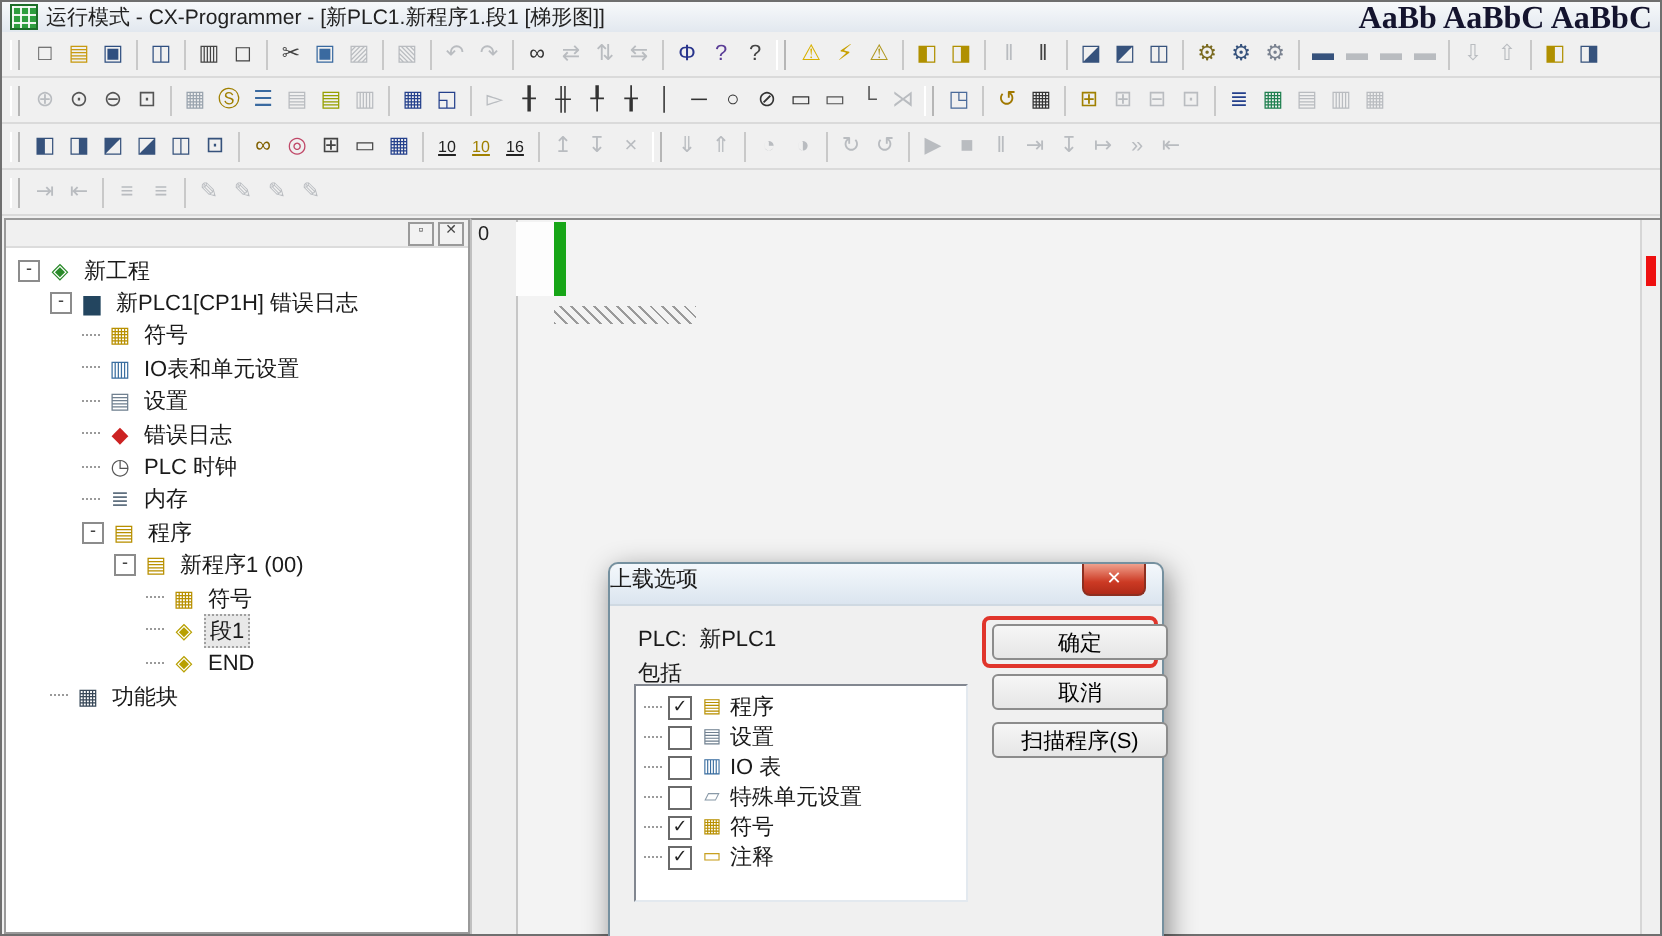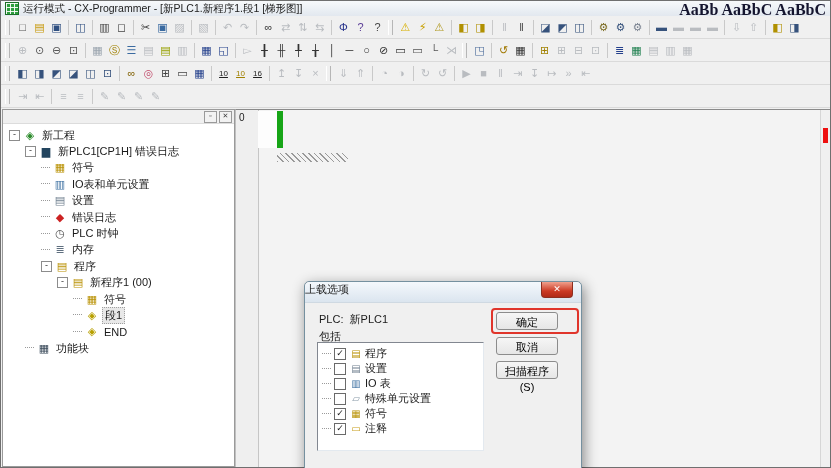--- a/index.html
+++ b/index.html
@@ -52,21 +52,21 @@
   .dlg-title{height:20px;background:linear-gradient(#f4f8fc,#dbe5ef);border-bottom:1px solid #cfd9e2;border-radius:5px 5px 0 0;
     display:flex;padding-left:0;font-size:11px;color:#1a1a1a;position:relative;}
   .dlg-close{position:absolute;right:8px;top:0;width:30px;height:15px;background:linear-gradient(#f0a08c,#cc3a24 60%,#b02a18);
     border:1px solid #8d2f20;border-top:none;border-radius:0 0 4px 4px;color:#fff;font-size:9px;line-height:14px;text-align:center;font-weight:bold;}
   .dlg-label{position:absolute;white-space:nowrap;}
   .listbox{position:absolute;left:12px;top:60px;width:167px;height:109px;background:#fff;
     border:1px solid;border-color:#828790 #e3e9ef #e3e9ef #828790;padding:3px 0 0 4px;box-sizing:border-box;}
   .inc-row{height:15px;display:flex;align-items:center;white-space:nowrap;}
   .cb{width:10px;height:10px;flex:0 0 auto;border:1px solid #6a6a6a;background:#fff;font-size:9px;line-height:9px;text-align:center;color:#222;margin:0 3px 0 0;}
   .inc-icon{width:14px;flex:0 0 auto;text-align:center;font-size:10px;margin-right:2px;}
-  .btn{position:absolute;left:191px;width:62px;height:18px;background:linear-gradient(#f6f6f6,#e6e6e6);
+  .btn{position:absolute;left:191px;width:88px;height:18px;background:linear-gradient(#f6f6f6,#e6e6e6);
     border:1px solid #8c8c8c;border-radius:3px;font-size:11px;text-align:center;line-height:16px;box-sizing:border-box;}
   .red-ring{position:absolute;left:186px;top:26px;width:88px;height:26px;border:2px solid #e0352b;border-radius:4px;box-sizing:border-box;}
 </style>
 </head>
 <body>
 
 <div class="window">
 
   <div class="titlebar">
     <div class="appicon"></div>

